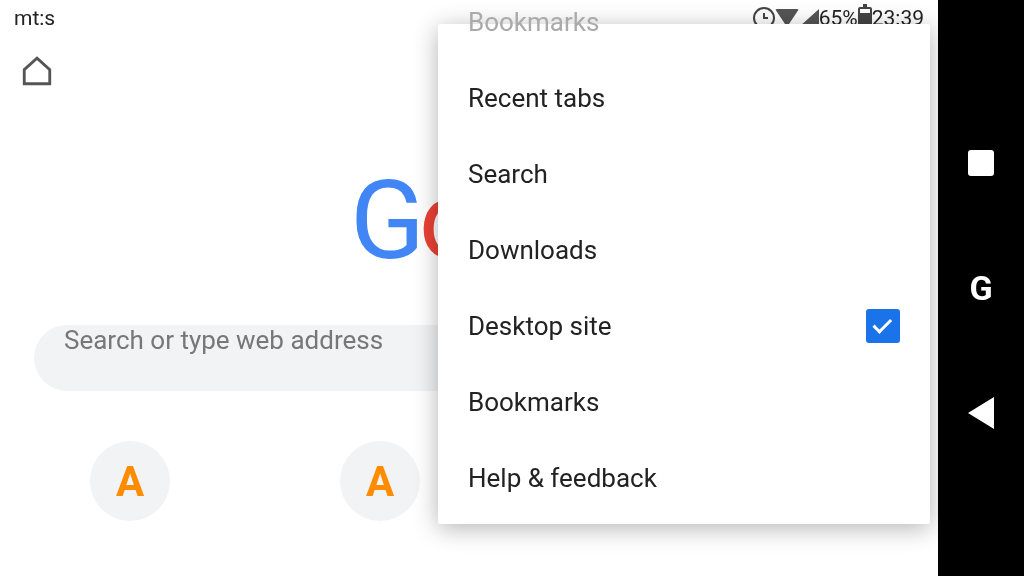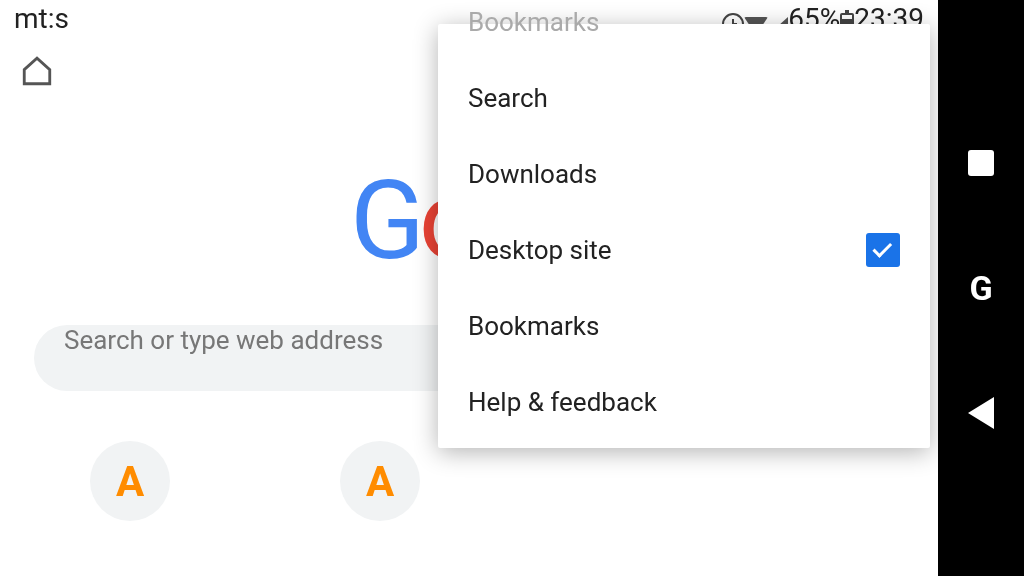--- a/index.html
+++ b/index.html
@@ -3,22 +3,22 @@
   <meta charset="utf-8">
   <style>
     * { margin: 0; padding: 0; box-sizing: border-box; font-family: Roboto, Arial, sans-serif; }
     body { width: 1024px; height: 576px; display: flex; overflow: hidden; background: #000; }
     .screen { width: 938px; height: 576px; background: #fff; position: relative; overflow: hidden; }
     .navbar { width: 86px; height: 576px; background: #000; display: flex; flex-direction: column; align-items: center; justify-content: space-around; padding: 100px 0; }
     .nav-btn { width: 38px; height: 38px; display: flex; align-items: center; justify-content: center; }
     .nav-square { width: 26px; height: 26px; background: #fff; border-radius: 3px; }
     .nav-g { color: #fff; font-size: 34px; font-weight: bold; }
     .nav-tri { width: 0; height: 0; border-top: 16px solid transparent; border-bottom: 16px solid transparent; border-right: 26px solid #fff; }
-    .statusbar { height: 36px; display: flex; align-items: center; justify-content: space-between; padding: 0 14px; font-size: 28px; color: #222; }
-    .status-right { display: flex; align-items: flex-end; }
+    .statusbar { height: 36px; display: flex; align-items: center; justify-content: space-between; padding: 0 14px; font-size: 21px; color: #222; }
+    .status-right { display: flex; align-items: center; }
     .alarm-icon { width: 22px; height: 22px; border: 2px solid #444; border-radius: 50%; position: relative; }
     .alarm-icon::before { content: ''; position: absolute; top: 4px; left: 8px; width: 2px; height: 6px; background: #444; }
     .alarm-icon::after { content: ''; position: absolute; top: 8px; left: 8px; width: 5px; height: 2px; background: #444; }
     .wifi-icon { width: 0; height: 0; border-left: 12px solid transparent; border-right: 12px solid transparent; border-top: 18px solid #555; border-radius: 2px; }
     .signal-icon { width: 0; height: 0; border-right: 20px solid #555; border-bottom: 18px solid transparent; transform: scaleY(-1); }
     .battery-icon { width: 14px; height: 22px; border: 2px solid #444; border-radius: 2px; position: relative; background: linear-gradient(to top, #444 80%, transparent 80%); }
     .battery-icon::before { content: ''; position: absolute; top: -5px; left: 3px; width: 4px; height: 3px; background: #444; }
     .toolbar { height: 70px; display: flex; align-items: center; padding: 0 20px; }
     .home-icon { width: 34px; height: 34px; }
     .content { padding: 50px 30px 0; display: flex; flex-direction: column; align-items: center; }
@@ -76,20 +76,23 @@
           <span>A</span>
         </div>
     </div>
   </div>
 
   <div class="menu">
     <div class="menu-item cut">
         <span>Bookmarks</span>
       </div>
     <div class="menu-item">
+        <span>Recent tabs</span>
+      </div>
+    <div class="menu-item">
         <span>Search</span>
       </div>
     <div class="menu-item">
         <span>Downloads</span>
       </div>
     <div class="menu-item">
       <span>Desktop site</span>
       <span class="checkbox">
           <span class="check"></span>
         </span>

